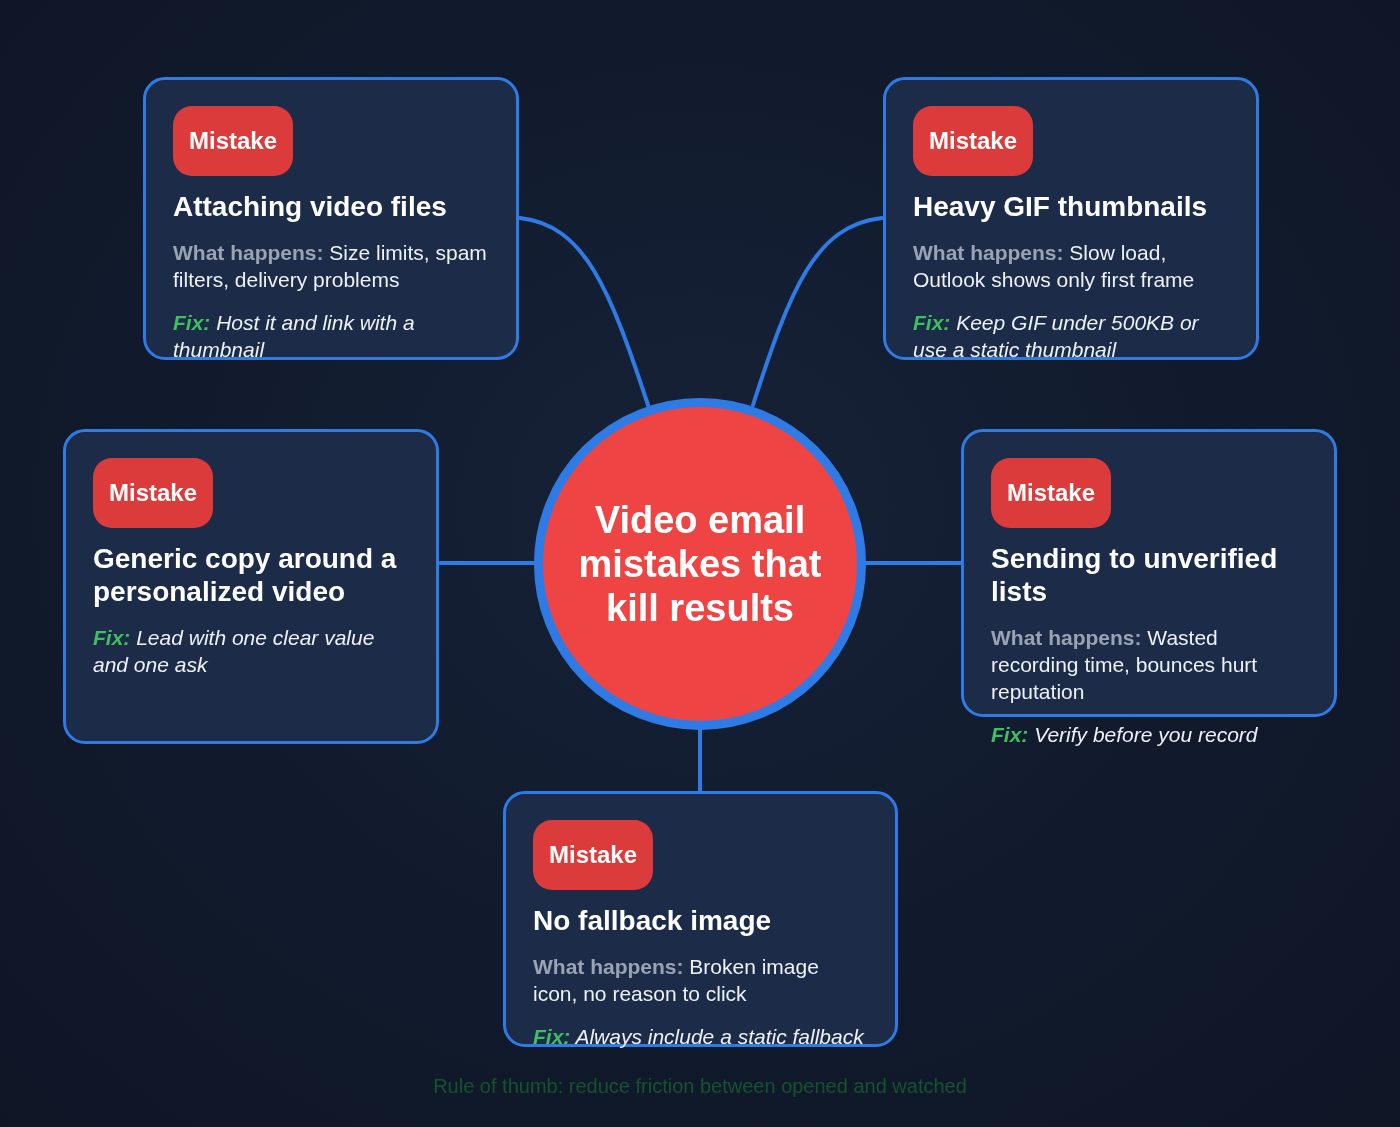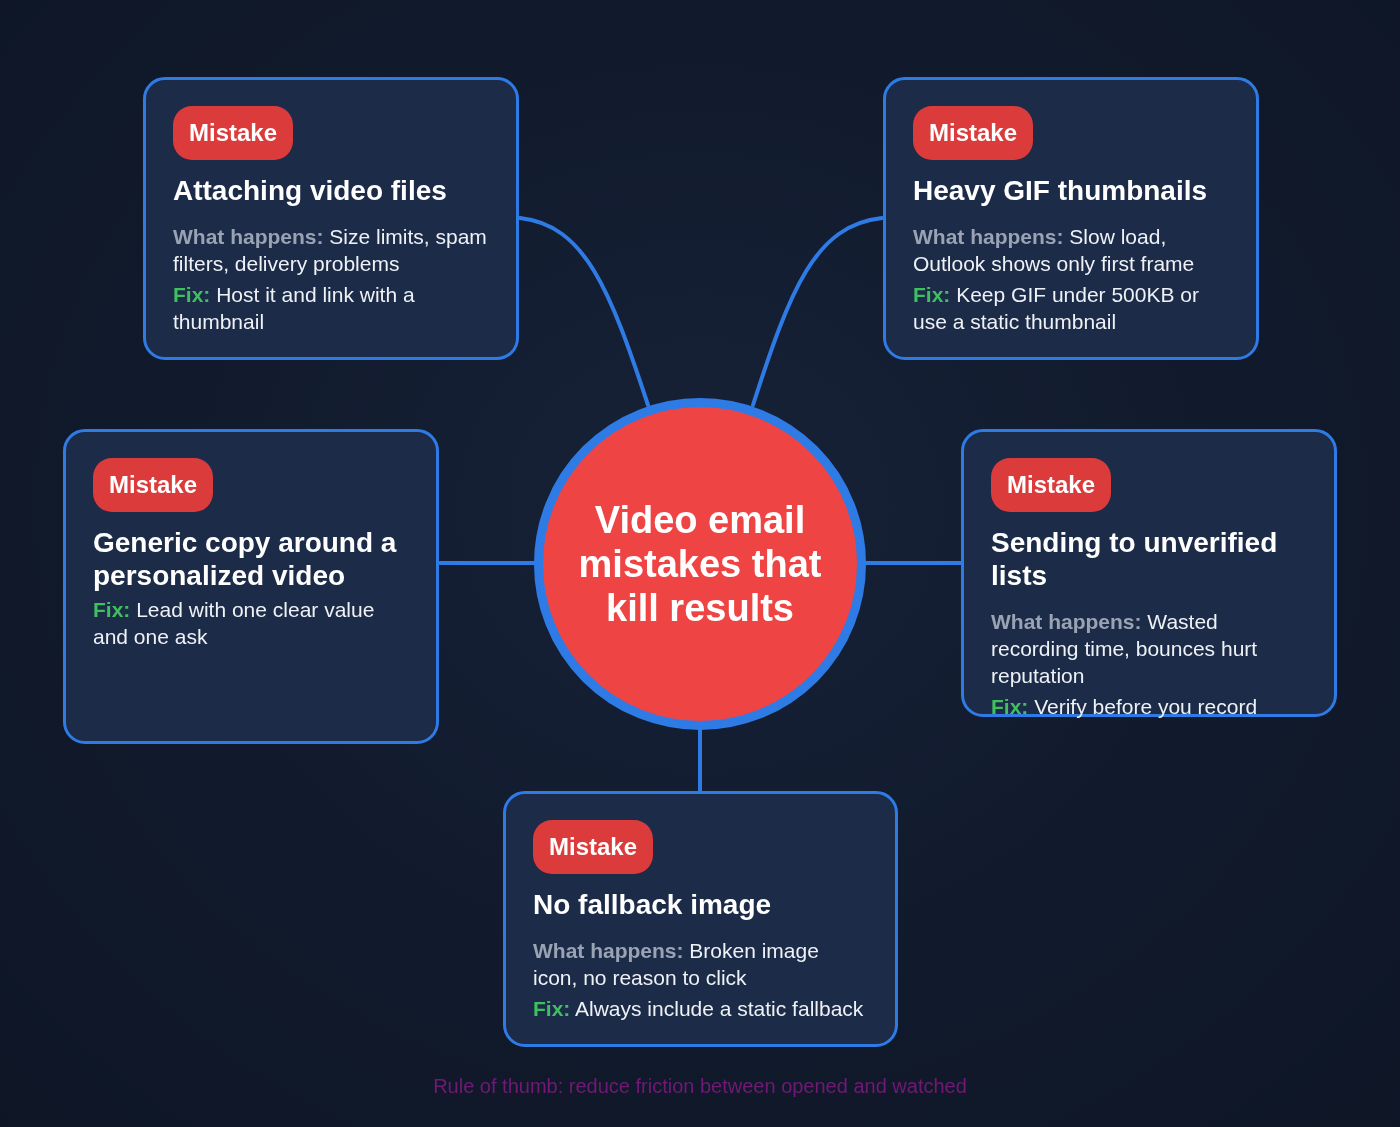--- a/index.html
+++ b/index.html
@@ -18,48 +18,48 @@
     padding: 26px 26px 20px 27px;
   }
   .badge {
     display: inline-block;
     background: #dc3b3b;
     color: #ffffff;
     font-weight: 700;
     font-size: 24px;
     line-height: 38px;
     height: 38px;
-    padding: 8px 16px;
+    padding: 16px 16px;
     border-radius: 19px;
   }
   .title {
     font-weight: 700; font-size: 28px; line-height: 33px;
     color: #ffffff; margin-top: 14px;
   }
   .para { font-size: 21px; line-height: 27px; color: #eef1f6; margin-top: 16px; }
   .lbl-what { color: #9aa3b3; font-weight: 700; }
   .lbl-fix { color: #3fbf5f; font-weight: 700; }
-  .para.fix { margin-top: 4px; }
+  .para.fix { margin-top: 16px; font-style: italic; }
 
   .hub {
     position: absolute; left: 534px; top: 398px;
     width: 332px; height: 332px; box-sizing: border-box;
     border-radius: 50%;
     border: 9px solid #2f7be6;
     background: #ef4444;
     display: flex; align-items: center; justify-content: center;
     text-align: center;
   }
   .hub-text {
     font-weight: 700; font-size: 38px; line-height: 44px; color: #ffffff;
     width: 260px;
   }
   .footer {
     position: absolute; left: 0; width: 1400px; top: 1075px;
-    text-align: center; font-size: 20px; color: #701a75;
+    text-align: center; font-size: 20px; color: #14532d;
   }
 </style>
 </head>
 <body>
 
 <svg class="links" viewBox="0 0 1400 1127">
   <g fill="none" stroke="#2f7be6" stroke-width="4" stroke-linecap="round">
     <path d="M520 218 C 585 225, 610 290, 648 405"></path>
     <path d="M882 218 C 815 225, 790 290, 753 405"></path>
     <path d="M440 563 L 536 563"></path>

